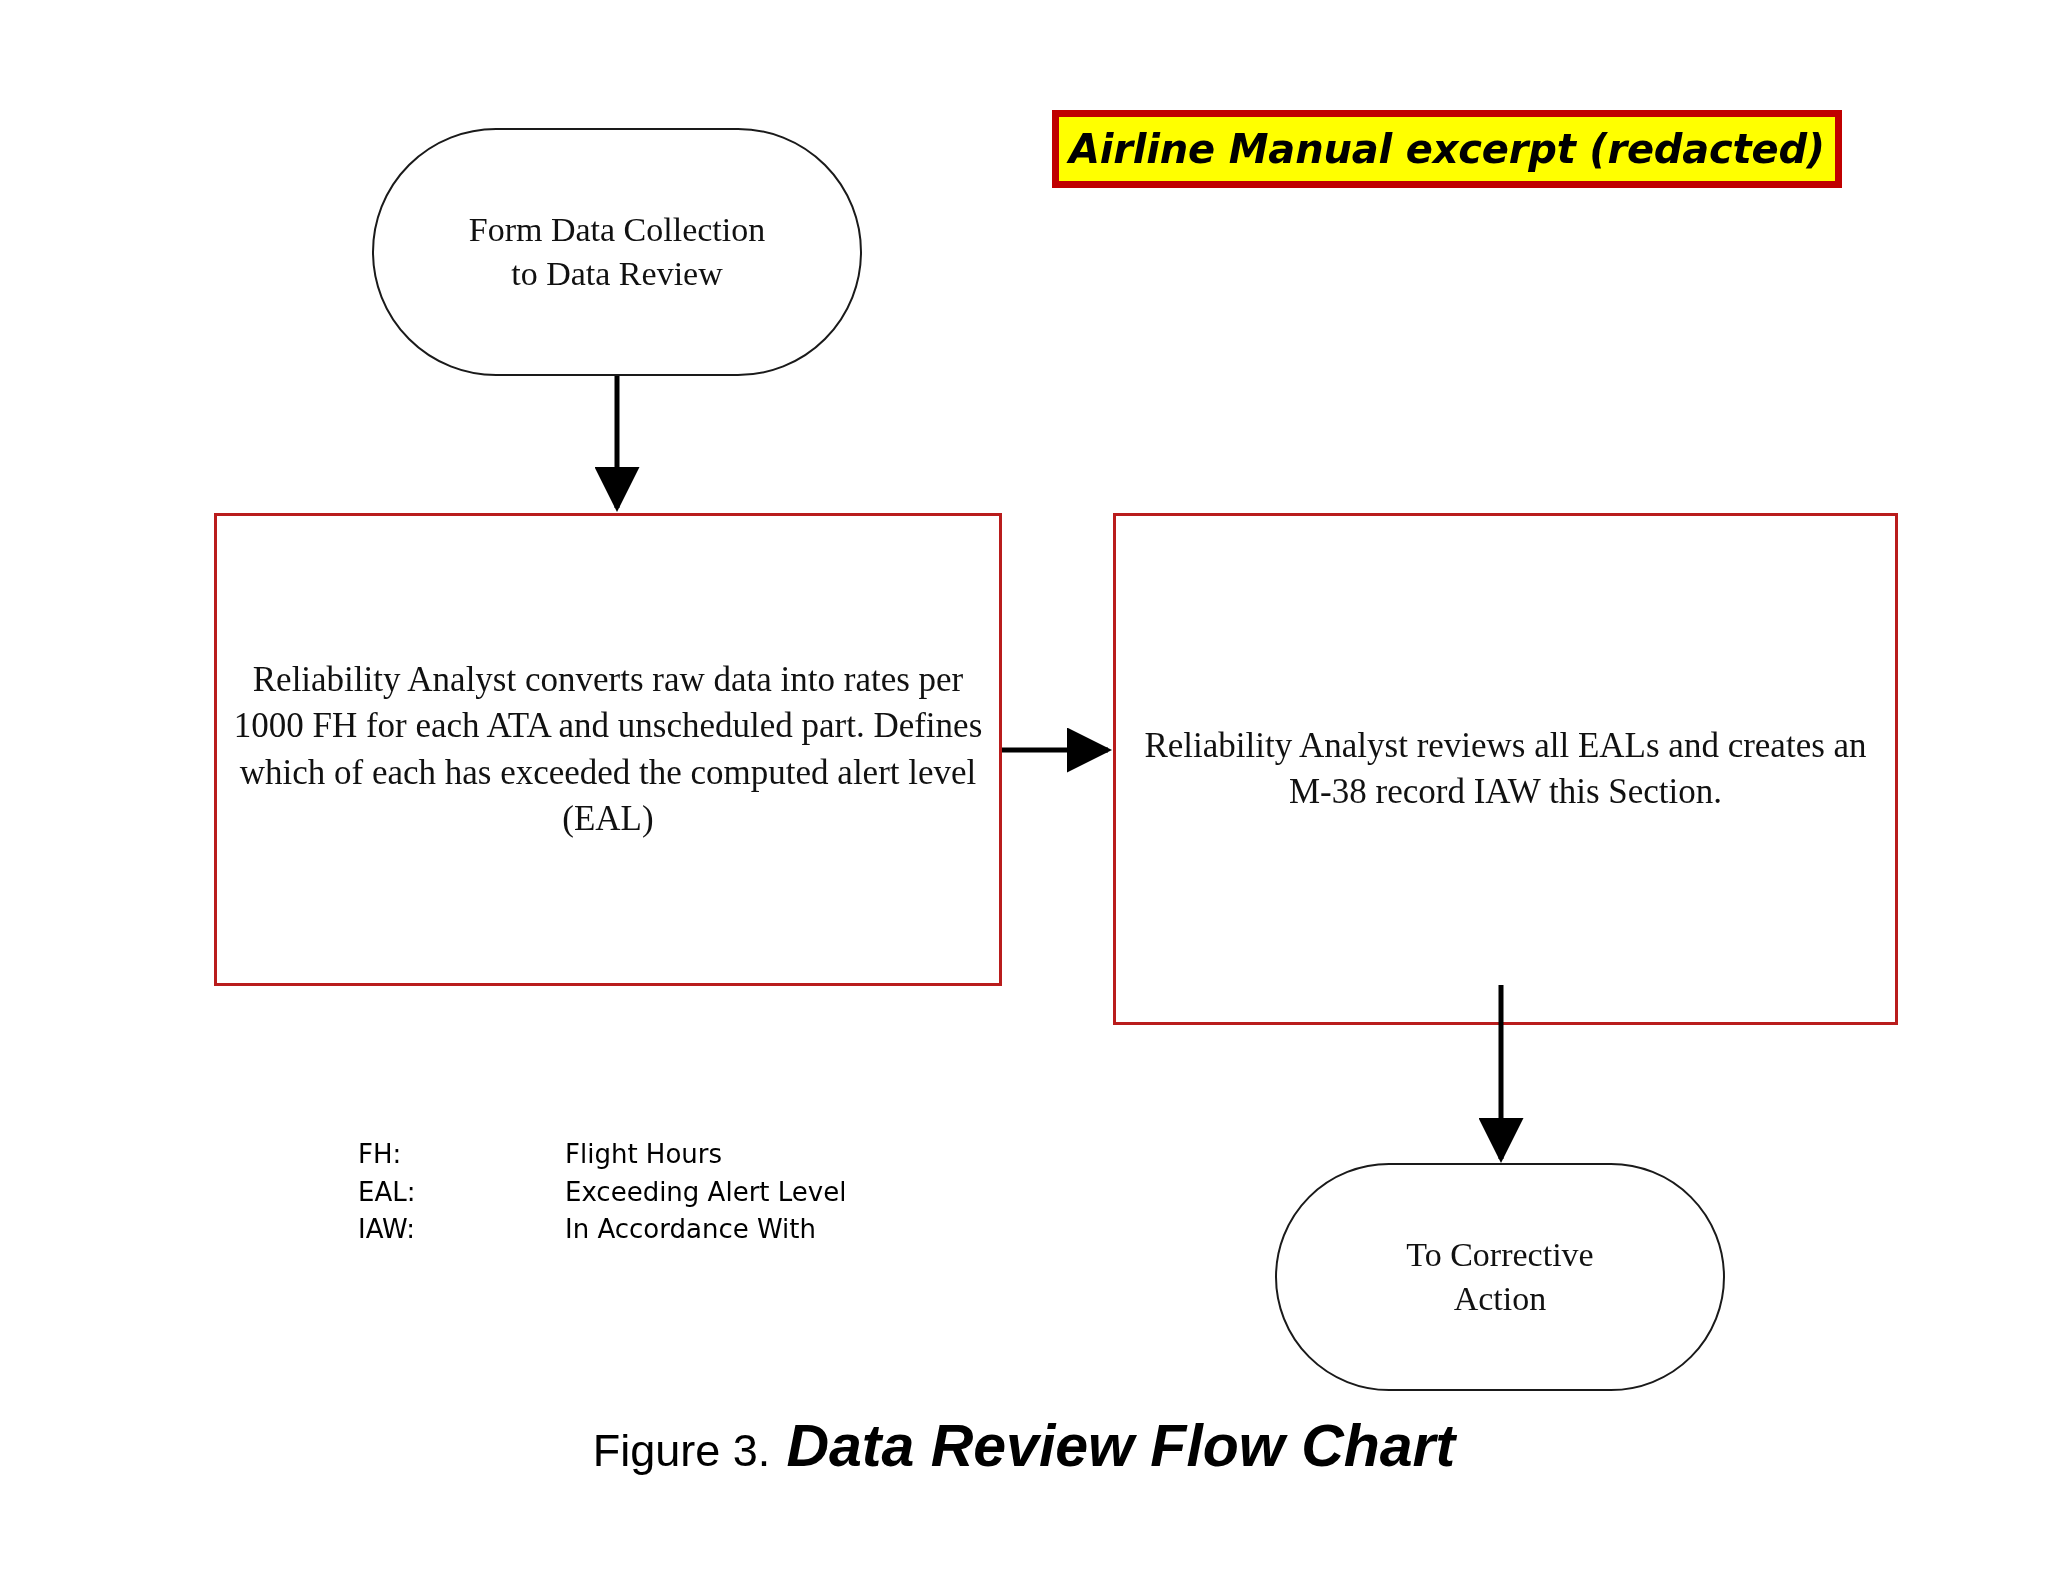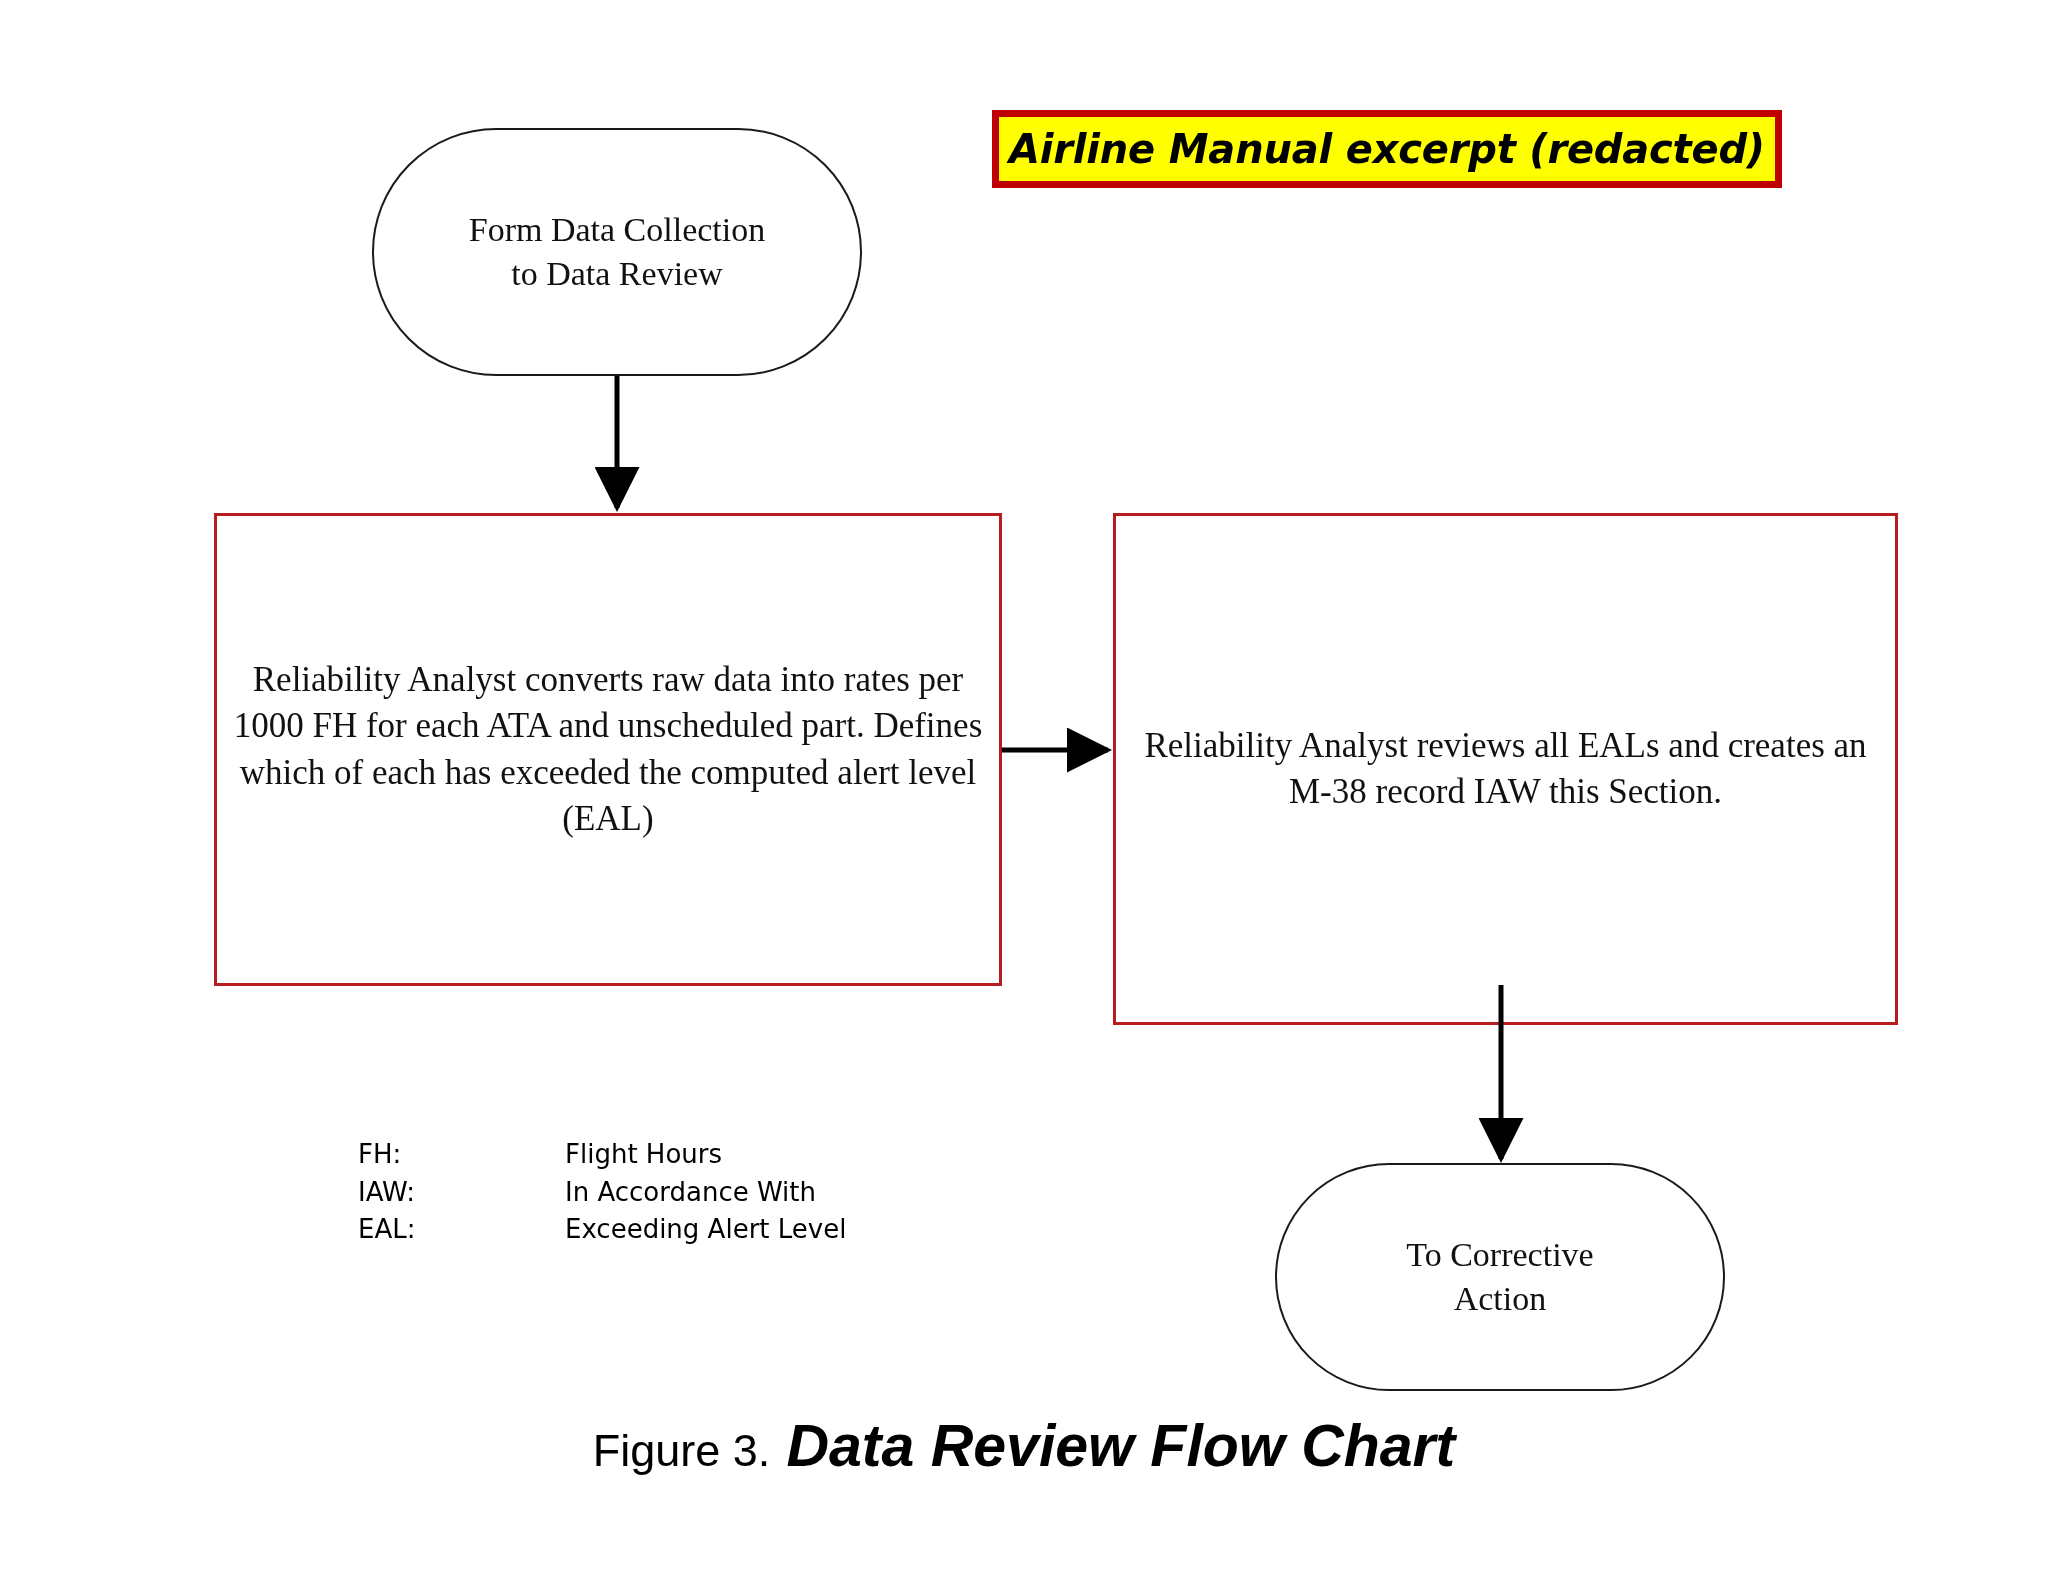--- a/index.html
+++ b/index.html
@@ -13,21 +13,21 @@
     width: 2048px;
     height: 1582px;
     background: #ffffff;
     overflow: hidden;
     font-family: "Liberation Serif", "DejaVu Serif", serif;
   }
 
   
   .banner {
     position: absolute;
-    left: 992px;
+    left: 1052px;
     top: 110px;
     width: 790px;
     height: 78px;
     box-sizing: border-box;
     background: #FFFF00;
     border: 7px solid #C00000;
     display: flex;
     align-items: center;
     justify-content: center;
     padding: 0 10px;
@@ -176,26 +176,26 @@
 
     <line x1="1501" y1="985" x2="1501" y2="1159" stroke="#000000" stroke-width="5" marker-end="url(#arrowhead)"></line>
   </svg>
 
   <div class="legend">
     <div class="legend-row">
       <span class="legend-term">FH:</span>
       <span class="legend-def">Flight Hours</span>
     </div>
     <div class="legend-row">
+      <span class="legend-term">EAL:</span>
+      <span class="legend-def">Exceeding Alert Level</span>
+    </div>
+    <div class="legend-row">
       <span class="legend-term">IAW:</span>
       <span class="legend-def">In Accordance With</span>
     </div>
-    <div class="legend-row">
-      <span class="legend-term">EAL:</span>
-      <span class="legend-def">Exceeding Alert Level</span>
-    </div>
   </div>
 
   <div class="caption">
     <span class="caption-label">Figure 3.</span><span class="caption-title">Data Review Flow Chart</span>
   </div>
 
 </div>
 
 </body></html>

